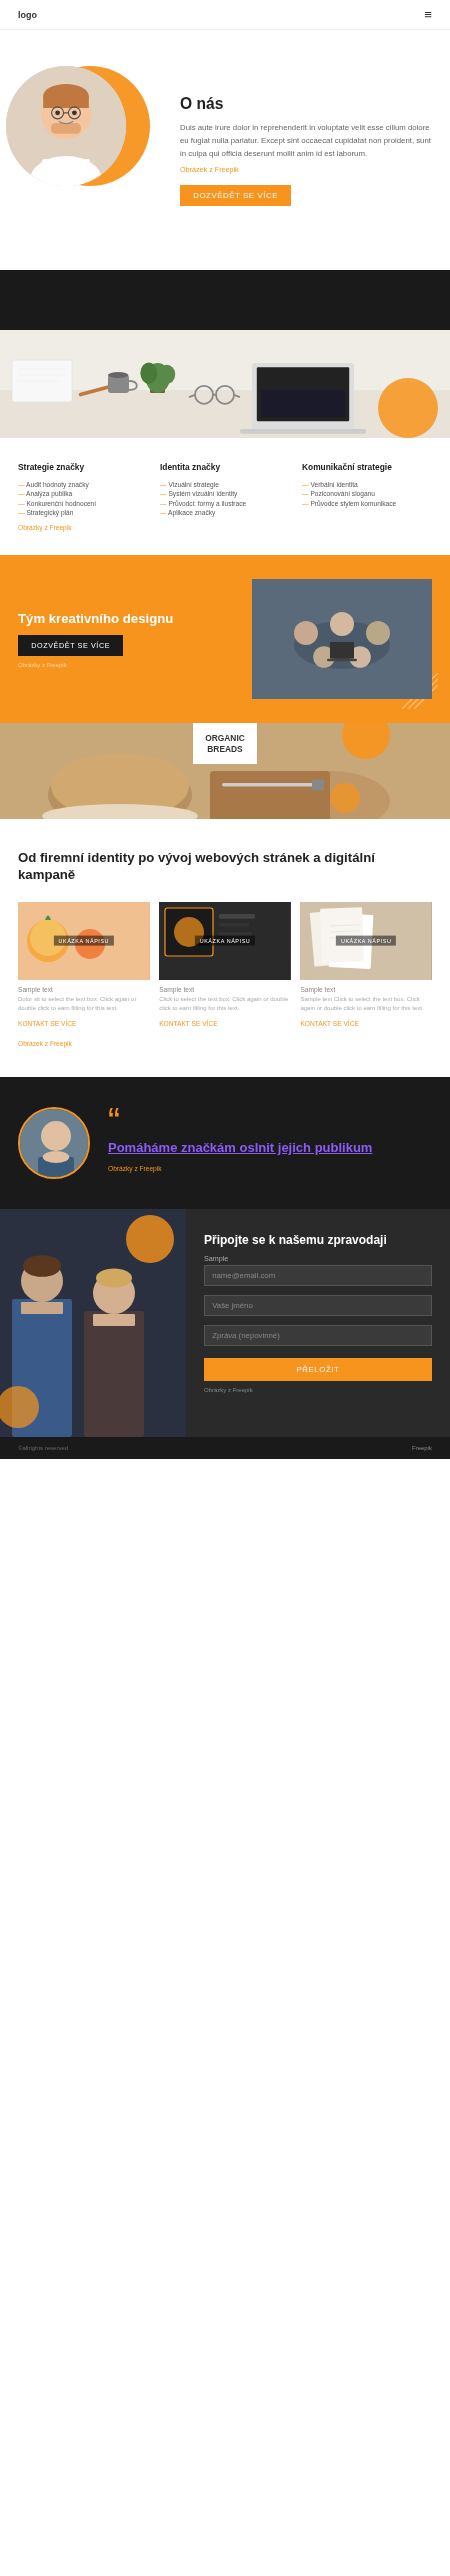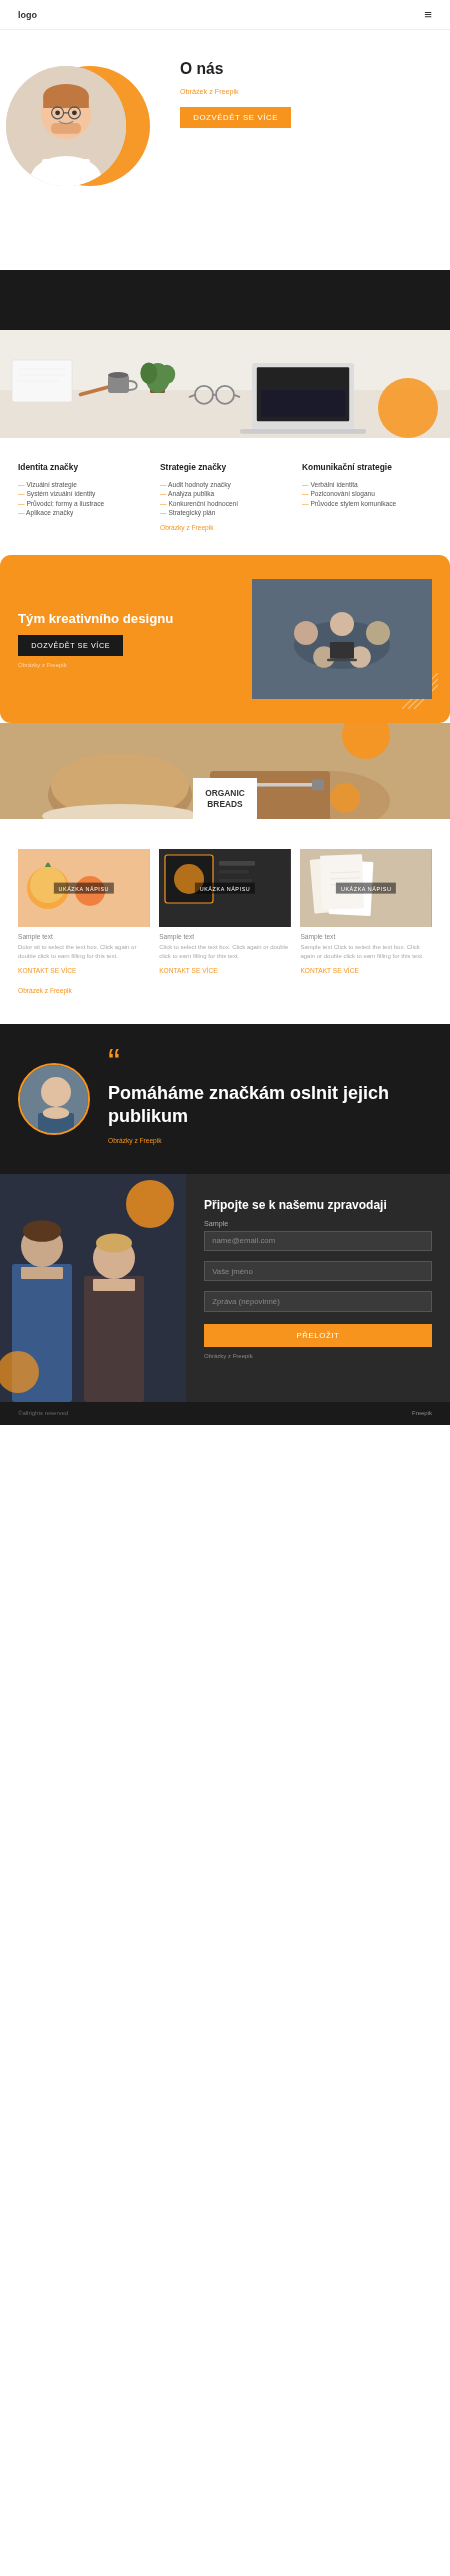--- a/index.html
+++ b/index.html
@@ -8,21 +8,21 @@
     
     nav {
       display: flex; align-items: center; justify-content: space-between;
       padding: 7.2px 18px; background: #fff; border-bottom: 0.6px solid #eee;
     }
     .nav-menu { display: flex; gap: 12px; align-items: center; }
     .nav-menu span { font-size: 7.8px; color: #555; cursor: pointer; }
 
     
     .section-about {
-      display: flex; padding: 30px 11px 30px 0;
+      display: flex; align-items: center; padding: 30px 11px 30px 0;
       background: #fff; min-height: 192px; position: relative; overflow: hidden;
     }
     .about-image-wrap {
       position: relative; width: 168px; flex-shrink: 0; height: 180px;
     }
     .about-content { flex: 1; padding-left: 12px; position: relative; z-index: 2; }
     .about-content h2 { font-size: 15.6px; font-weight: 700; margin-bottom: 8.4px; color: #222; }
     .about-content p { font-size: 7.8px; line-height: 1.7; color: #666; margin-bottom: 4.8px; }
     .about-link { font-size: 7.2px; color: #888; margin-bottom: 10.8px; display: block; }
     .about-link a { color: #f7941d; text-decoration: none; }
@@ -48,38 +48,38 @@
     .card-title { font-size: 8.4px; font-weight: 700; margin-bottom: 7.2px; color: #222; }
     .card-list { list-style: none; padding: 0; }
     .card-list li { font-size: 6.6px; color: #555; padding: 1.2px 0; }
     .card-list li::before { content: '— '; color: #f7941d; }
     .card-link { font-size: 6.6px; color: #888; margin-top: 7.2px; display: block; }
     .card-link a { color: #f7941d; text-decoration: none; }
 
     
     .section-creative {
       background: #f7941d; padding: 24px 18px; display: flex; gap: 16px; align-items: center;
-      position: relative; overflow: hidden; border-radius: 11px;
+      position: relative; overflow: hidden;
     }
     .creative-content { flex: 1; color: #fff; z-index: 2; position: relative; }
     .creative-content h2 { font-size: 13.2px; font-weight: 900; line-height: 1.2; margin-bottom: 8.4px; }
     .creative-content p { font-size: 7.2px; line-height: 1.7; margin-bottom: 9.6px; }
     .btn-dark {
       background: #1a1a1a; color: #fff; border: none; padding: 6px 13.2px;
       font-size: 7.2px; cursor: pointer; text-transform: uppercase; letter-spacing: 0.6px;
     }
     .creative-image {
       width: 180px; height: 120px; background: #555; flex-shrink: 0;
       position: relative; overflow: hidden; border-radius: 1.2px;
     }
 
     
     .section-bigimg {
       width: 100%; height: 96px; background: #888; position: relative; overflow: hidden;
-      display: flex; align-items: flex-end; justify-content: center;
+      display: flex; align-items: flex-start; justify-content: center;
     }
     .bigimg-overlay {
       position: absolute; inset: 0;
       background: linear-gradient(to right, rgba(0,0,0,0.3), rgba(0,0,0,0.1));
     }
     .bigimg-label {
       z-index: 2; background: #fff; padding: 9.6px 12px; text-align: center;
       font-weight: 900; font-size: 8.4px; line-height: 1.3; color: #333;
     }
 
@@ -112,21 +112,21 @@
     
     .section-brand {
       background: #1a1a1a; padding: 30px 18px; display: flex; gap: 18px; align-items: center;
     }
     .brand-avatar {
       width: 72px; height: 72px; border-radius: 50%; background: #555;
       flex-shrink: 0; overflow: hidden; border: 2.4px solid #f7941d;
     }
     .brand-content { flex: 1; }
     .brand-quote-mark { font-size: 36px; color: #f7941d; line-height: 0.5; margin-bottom: 9.6px; display: block; }
-    .brand-title { font-size: 18px; font-weight: 900; color: #ffffff; margin-bottom: 8.4px; line-height: 1.3; }
+    .brand-title { font-size: 13px; font-weight: 900; color: #8b5cf6; margin-bottom: 8.4px; line-height: 1.3; text-decoration: underline; }
     .brand-text { font-size: 7.2px; color: #aaa; line-height: 1.7; margin-bottom: 9.6px; }
     .brand-link { font-size: 6.6px; color: #888; }
     .brand-link a { color: #f7941d; text-decoration: none; }
 
     
     .section-newsletter {
       background: #2a2a2a; padding: 0; position: relative; overflow: hidden; min-height: 228px;
     }
     .newsletter-form-wrap {
       position: relative; margin-left: 180px; padding: 24px 18px 24px 24px;
@@ -200,20 +200,21 @@
         <circle cx="114" cy="78" r="4" fill="#333"></circle>
 
         <path d="M 88 92 Q 100 100 112 92" fill="none" stroke="#888" stroke-width="2"></path>
 
         <rect x="60" y="155" width="80" height="45" rx="4" fill="#fff"></rect>
       </svg>
     </div>
   </div>
   <div class="about-content">
     <h2>O nás</h2>
+    <p>Duis aute irure dolor in reprehenderit in voluptate velit esse cillum dolore eu fugiat nulla pariatur. Except sint occaecat cupidatat non proident, sunt in culpa qui officia deserunt mollit anim id est laborum.</p>
     <span class="about-link">
       <a>Obrázek z Freepik</a>
     </span>
     <button class="btn-orange">DOZVĚDĚT SE VÍCE</button>
   </div>
 </section>
 
 <section class="section-steps">
 </section>
 
@@ -248,42 +249,42 @@
 
     <circle cx="340" cy="108" r="15" fill="none" stroke="#888" stroke-width="3"></circle>
     <circle cx="375" cy="108" r="15" fill="none" stroke="#888" stroke-width="3"></circle>
     <line x1="355" y1="108" x2="360" y2="108" stroke="#888" stroke-width="3"></line>
     <line x1="325" y1="108" x2="315" y2="112" stroke="#888" stroke-width="3"></line>
     <line x1="390" y1="108" x2="400" y2="112" stroke="#888" stroke-width="3"></line>
   </svg>
 </section>
 
 <section class="section-cards">
-  <div class="card-item">
-    <div class="card-title">Identita značky</div>
-    <ul class="card-list">
-      <li>Vizuální strategie</li>
-      <li>Systém vizuální identity</li>
-      <li>Průvodci: formy a ilustrace</li>
-      <li>Aplikace značky</li>
-    </ul>
-  </div>
   <div class="card-item">
     <div class="card-title">Strategie značky</div>
     <ul class="card-list">
       <li>Audit hodnoty značky</li>
       <li>Analýza publika</li>
       <li>Konkurenční hodnocení</li>
       <li>Strategický plán</li>
     </ul>
     <span class="card-link">
       <a>Obrázky z Freepik</a>
     </span>
   </div>
   <div class="card-item">
+    <div class="card-title">Identita značky</div>
+    <ul class="card-list">
+      <li>Vizuální strategie</li>
+      <li>Systém vizuální identity</li>
+      <li>Průvodci: formy a ilustrace</li>
+      <li>Aplikace značky</li>
+    </ul>
+  </div>
+  <div class="card-item">
     <div class="card-title">Komunikační strategie</div>
     <ul class="card-list">
       <li>Verbální identita</li>
       <li>Poziconování sloganu</li>
       <li>Průvodce stylem komunikace</li>
     </ul>
   </div>
 </section>
 
 <section class="section-creative">
@@ -340,20 +341,21 @@
   <div class="bigimg-label" style="z-index:2;position:relative;">
     <div>ORGANIC</div>
     <div>BREADS</div>
   </div>
 
   <div style="position:absolute;top:-12px;right:60px;width:48px;height:48px;border-radius:50%;background:#f7941d;opacity:0.9;z-index:3;"></div>
   <div style="position:absolute;bottom:6px;right:90px;width:30px;height:30px;border-radius:50%;background:#f7941d;opacity:0.7;z-index:3;"></div>
 </section>
 
 <section class="section-identity">
+  <h2 class="identity-title">Od firemní identity po vývoj webových stránek a digitální kampaně</h2>
   <div class="identity-samples">
 
     <div class="sample-item">
       <div class="sample-img img-fruit">
         <svg width="100%" height="78" xmlns="http://www.w3.org/2000/svg" viewBox="0 0 219.328 130">
           <rect width="100%" height="130" fill="#f0c090"></rect>
           <circle cx="50" cy="65" r="35" fill="#f7a840"></circle>
           <circle cx="50" cy="60" r="30" fill="#f5c060"></circle>
           <circle cx="120" cy="70" r="25" fill="#f08040"></circle>
           <path d="M45 30 Q50 15 55 30" fill="#5a8a4a"></path>

